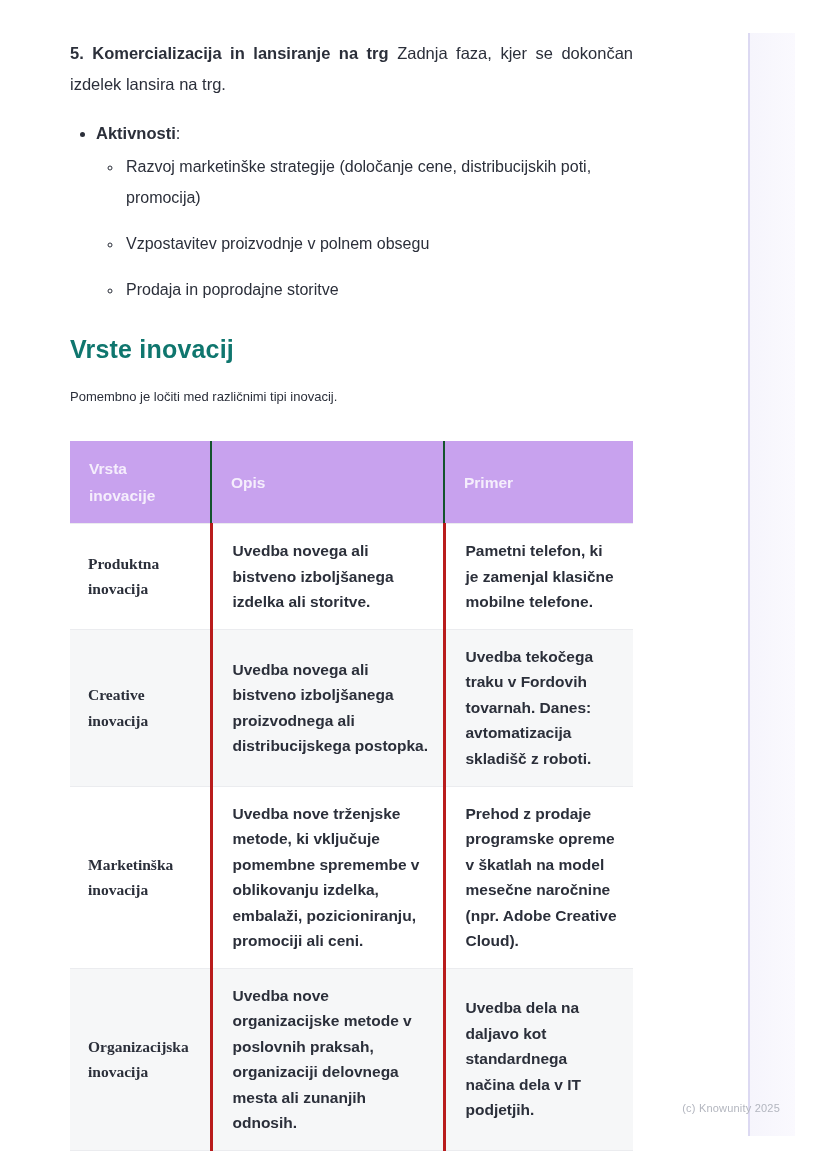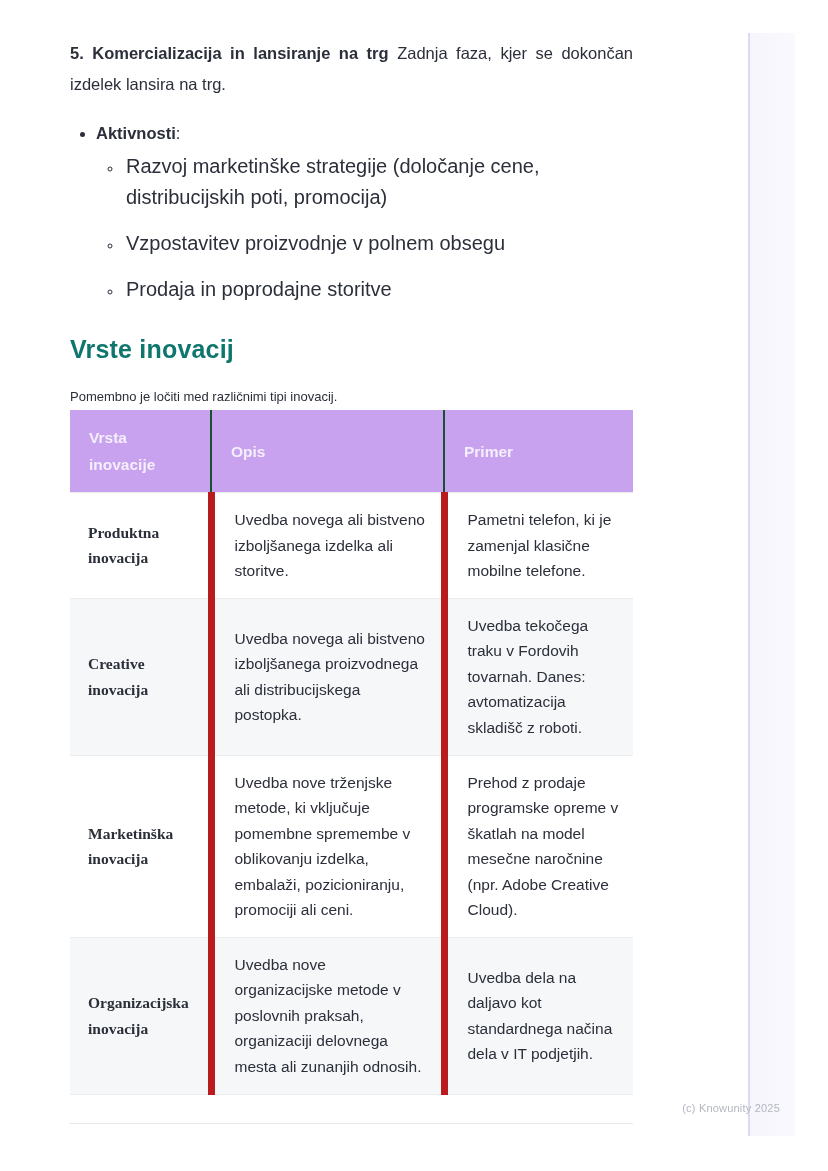--- a/index.html
+++ b/index.html
@@ -44,40 +44,41 @@
     list-style: disc;
     font-size: 16.5px;
     line-height: 31px;
   }
   ul.activities > li::marker { font-size: 15px; }
   .act-label { font-weight: 700; }
   ul.sub {
     margin: 2px 0 0 0;
     padding: 0 0 0 27px;
     list-style: circle;
-    font-size: 20px;
+    font-size: 16px;
     line-height: 31px;
   }
   ul.sub > li { margin-bottom: 15px; padding-left: 3px; }
   ul.sub > li:last-child { margin-bottom: 16px; }
   ul.sub > li::marker { font-size: 14px; color: #2b2f3a; }
   h2.section-heading {
     margin: 30px 0 0 0;
     font-size: 25px;
     line-height: 28px;
     font-weight: 700;
     color: #0f766e;
     letter-spacing: 0.2px;
   }
   p.intro {
     margin: 21px 0 0 0;
     font-size: 13px;
     line-height: 26px;
   }
   table.innovation {
+    margin-top: 31px;
     width: 563px;
     border-collapse: collapse;
     table-layout: fixed;
   }
   col.c1 { width: 141px; }
   col.c2 { width: 233px; }
   col.c3 { width: 189px; }
   table.innovation th {
     background: #c8a2ee;
     color: #f5eefc;
@@ -90,21 +91,21 @@
     padding: 0 14px 0 19px;
   }
   table.innovation th + th { border-left: 2px solid #14532d; }
   table.innovation td {
     font-size: 15.5px;
     line-height: 25.5px;
     vertical-align: middle;
     padding: 14px 14px 14px 20px;
     border-top: 1px solid #ebecef;
   }
-  table.innovation td + td { border-left: 7px solid #b91c1c; }
+  table.innovation td + td { border-left: 3px solid #b91c1c; font-weight: bold; }
   table.innovation td.type {
     font-weight: 700;
     padding-left: 18px;
     font-family: Liberation Serif, serif;
   }
   table.innovation tr.alt { background: #f6f7f8; }
   table.innovation tbody tr:last-child td { border-bottom: 1px solid #ebecef; }
   tr.r1 { height: 105px; }
   tr.r2 { height: 157px; }
   tr.r3 { height: 176px; }

